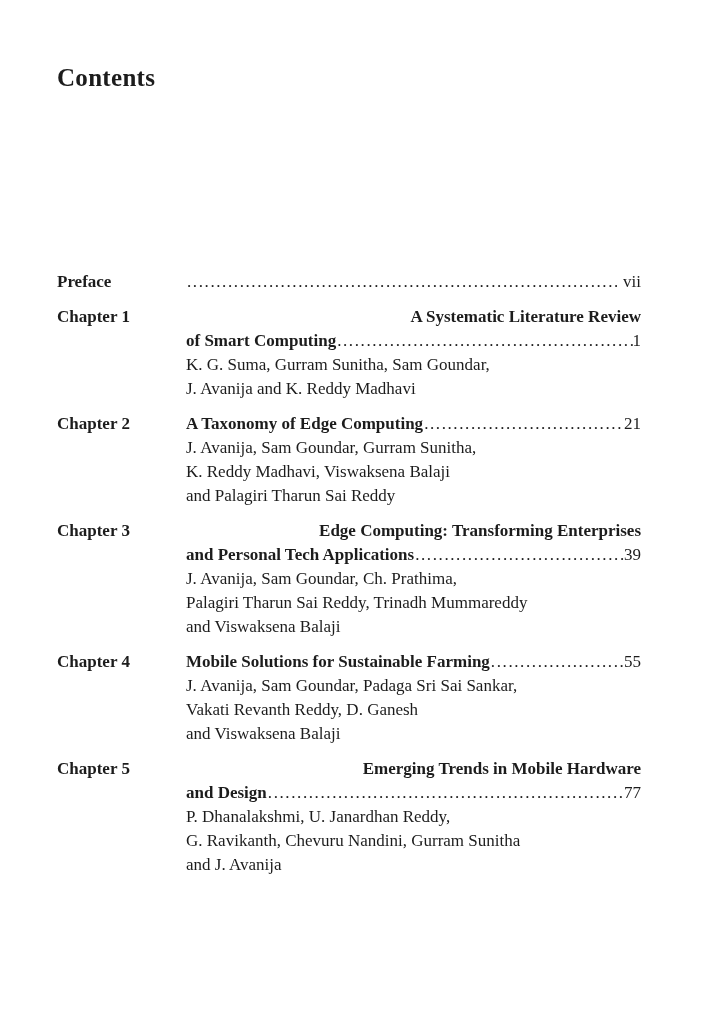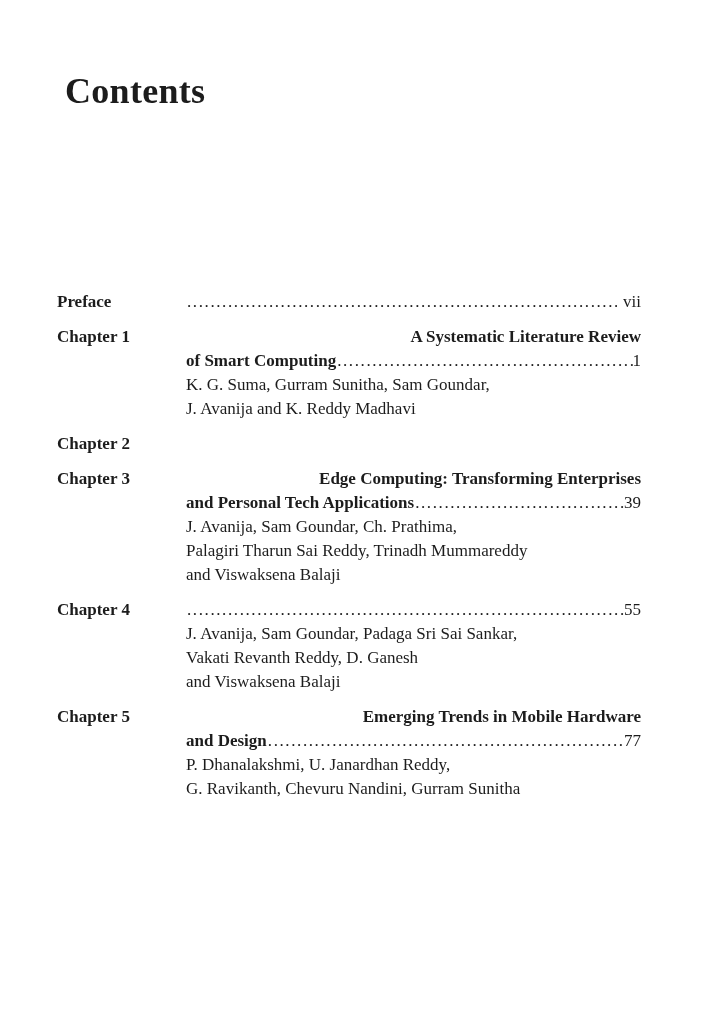--- a/index.html
+++ b/index.html
@@ -12,23 +12,23 @@
     width: 701px;
     height: 1025px;
     background: #ffffff;
     box-sizing: border-box;
     padding: 0 60px 0 57px;
     font-family: "Liberation Serif", serif;
     color: #1c1c1c;
     overflow: hidden;
   }
   .heading {
-    margin: 8px;
+    margin: 0;
     padding-top: 64px;
-    font-size: 36px;
+    font-size: 25px;
     line-height: 1.1;
     font-weight: bold;
     letter-spacing: 0.3px;
   }
   .toc {
     margin-top: 178px;
     font-size: 17px;
     line-height: 24px;
   }
   .entry {
@@ -109,20 +109,30 @@
           <span class="dots"></span>
           <span class="page-num">1</span>
         </div>
         <div class="author-line">K. G. Suma, Gurram Sunitha, Sam Goundar,</div>
         <div class="author-line">J. Avanija and K. Reddy Madhavi</div>
       </div>
     </div>
 
     <div class="entry">
       <div class="label-col">Chapter 2</div>
+      <div class="content-col">
+        <div class="dotline">
+          <span class="title-frag">A Taxonomy of Edge Computing</span>
+          <span class="dots"></span>
+          <span class="page-num">21</span>
+        </div>
+        <div class="author-line">J. Avanija, Sam Goundar, Gurram Sunitha,</div>
+        <div class="author-line">K. Reddy Madhavi, Viswaksena Balaji</div>
+        <div class="author-line">and Palagiri Tharun Sai Reddy</div>
+      </div>
     </div>
 
     <div class="entry">
       <div class="label-col">Chapter 3</div>
       <div class="content-col">
         <div class="title-line">Edge Computing: Transforming Enterprises</div>
         <div class="dotline">
           <span class="title-frag">and Personal Tech Applications</span>
           <span class="dots"></span>
           <span class="page-num">39</span>
@@ -130,37 +140,39 @@
         <div class="author-line">J. Avanija, Sam Goundar, Ch. Prathima,</div>
         <div class="author-line">Palagiri Tharun Sai Reddy, Trinadh Mummareddy</div>
         <div class="author-line">and Viswaksena Balaji</div>
       </div>
     </div>
 
     <div class="entry">
       <div class="label-col">Chapter 4</div>
       <div class="content-col">
         <div class="dotline">
+          <span class="title-frag">Mobile Solutions for Sustainable Farming</span>
           <span class="dots"></span>
           <span class="page-num">55</span>
         </div>
         <div class="author-line">J. Avanija, Sam Goundar, Padaga Sri Sai Sankar,</div>
         <div class="author-line">Vakati Revanth Reddy, D. Ganesh</div>
         <div class="author-line">and Viswaksena Balaji</div>
       </div>
     </div>
 
     <div class="entry">
       <div class="label-col">Chapter 5</div>
       <div class="content-col">
         <div class="title-line">Emerging Trends in Mobile Hardware</div>
         <div class="dotline">
           <span class="title-frag">and Design</span>
           <span class="dots"></span>
           <span class="page-num">77</span>
         </div>
         <div class="author-line">P. Dhanalakshmi, U. Janardhan Reddy,</div>
         <div class="author-line">G. Ravikanth, Chevuru Nandini, Gurram Sunitha</div>
+        <div class="author-line">and J. Avanija</div>
       </div>
     </div>
 
   </div>
 </div>
 
 </body></html>

